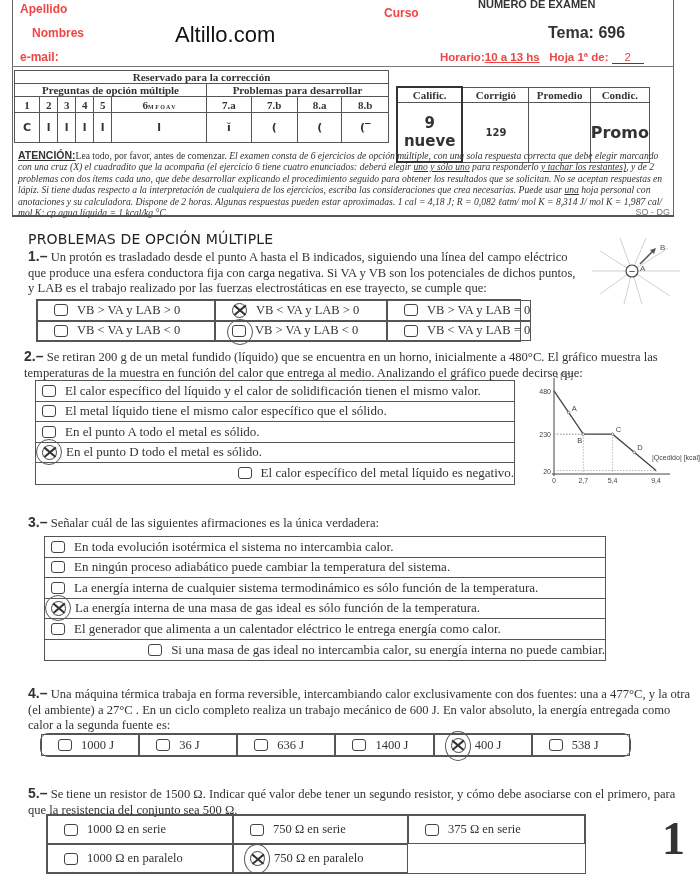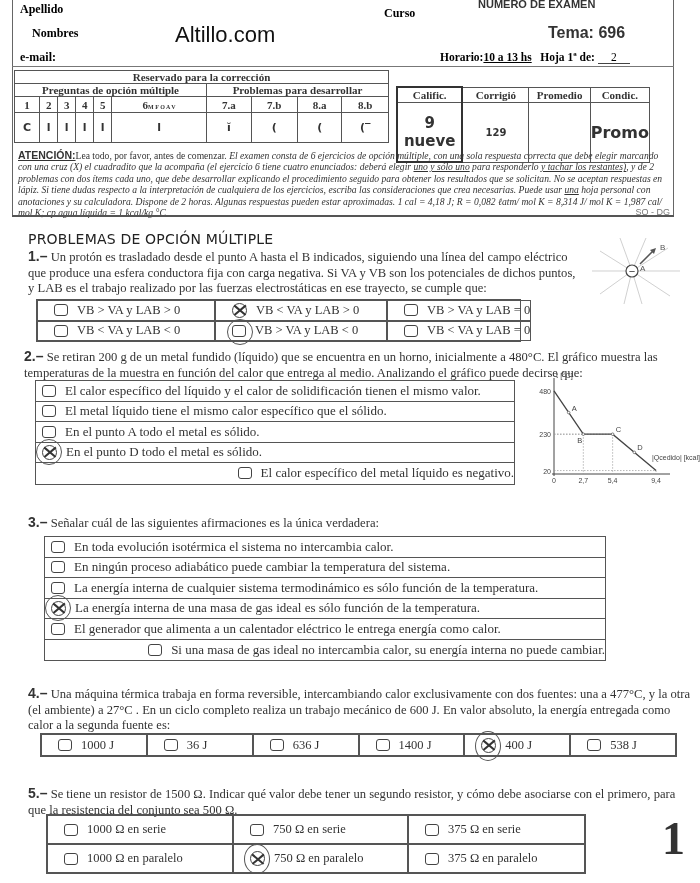--- a/index.html
+++ b/index.html
@@ -1,18 +1,18 @@
 <!DOCTYPE html>
 <html><head>
 <meta charset="utf-8">
 <style>
   * { box-sizing: border-box; margin: 0; padding: 0; }
   body { width: 700px; height: 883px; background: #fff; font-family: "Liberation Serif", serif; color: #222; position: relative; overflow: hidden; }
   .abs { position: absolute; }
-  .hdr-label { font-family: Liberation Serif, serif; font-weight: bold; font-size: 12px; color: #000000; }
+  .hdr-label { font-family: Liberation Sans, sans-serif; font-weight: bold; font-size: 12px; color: #ef4444; }
   .sans { font-family: "Liberation Sans", sans-serif; }
   .header-frame { position: absolute; left: 12px; top: 0; width: 662px; height: 215px; border-left: 1px solid #666; border-right: 1px solid #666; }
   .hline { position: absolute; height: 1px; background: #777; }
   table.corr { position: absolute; border-collapse: collapse; font-family: "Liberation Serif", serif; }
   table.corr td { border: 1px solid #555; text-align: center; font-size: 11px; font-weight: bold; color: #333; }
   .hand { font-family: "DejaVu Sans", sans-serif; font-weight: normal; font-size: 18px; color: #444; }
   .attn { position: absolute; left: 18px; top: 150px; width: 652px; font-size: 9.6px; line-height: 11.4px; font-style: italic; color: #333; }
   .attn .up { font-style: normal; font-family: "Liberation Sans", sans-serif; font-weight: bold; text-decoration: underline; font-size: 10.5px; }
   .attn .norm { font-style: normal; }
   .section-title { position: absolute; left: 28px; top: 231px; font-family: "DejaVu Sans", sans-serif; font-size: 14px; color: #222; letter-spacing: 0.2px; }
@@ -256,21 +256,21 @@
   <div class="row">
       <span class="box"></span>
       <span>Si una masa de gas ideal no intercambia calor, su energía interna no puede cambiar.</span>
     </div>
 </div>
 
 <div class="qtext" style="left:28px;top:686px;width:668px;">
   <span class="qnum">4.–</span>
   <span>Una máquina térmica trabaja en forma reversible, intercambiando calor exclusivamente con dos fuentes: una a 477°C, y la otra (el ambiente) a 27°C . En un ciclo completo realiza un trabajo mecánico de 600 J. En valor absoluto, la energía entregada como calor a la segunda fuente es:</span>
 </div>
-<div class="opt-grid" style="left:40px;top:733px;width:637px;height:24px;grid-template-columns:repeat(6,1fr);grid-template-rows:1fr;">
+<div class="opt-grid" style="left:40px;top:733px;width:591px;height:24px;grid-template-columns:repeat(6,1fr);grid-template-rows:1fr;border-radius:8px;">
   <div class="opt">
       <span class="box"></span>
       <span>1000 J</span>
     </div>
   <div class="opt">
       <span class="box"></span>
       <span>36 J</span>
     </div>
   <div class="opt">
       <span class="box"></span>
@@ -312,19 +312,15 @@
   <div class="opt">
       <span class="box"></span>
       <span>1000 Ω en paralelo</span>
     </div>
   <div class="opt">
       <span class="box checked circled" style="position:relative;">
         <span class="ring" style="left:-7px;top:-8px;height:30px;"></span>
       </span>
       <span>750 Ω en paralelo</span>
     </div>
-  <div class="opt">
-      <span class="box"></span>
-      <span>375 Ω en paralelo</span>
-    </div>
 </div>
 
 <div class="page-num">1</div>
 
 </body></html>

